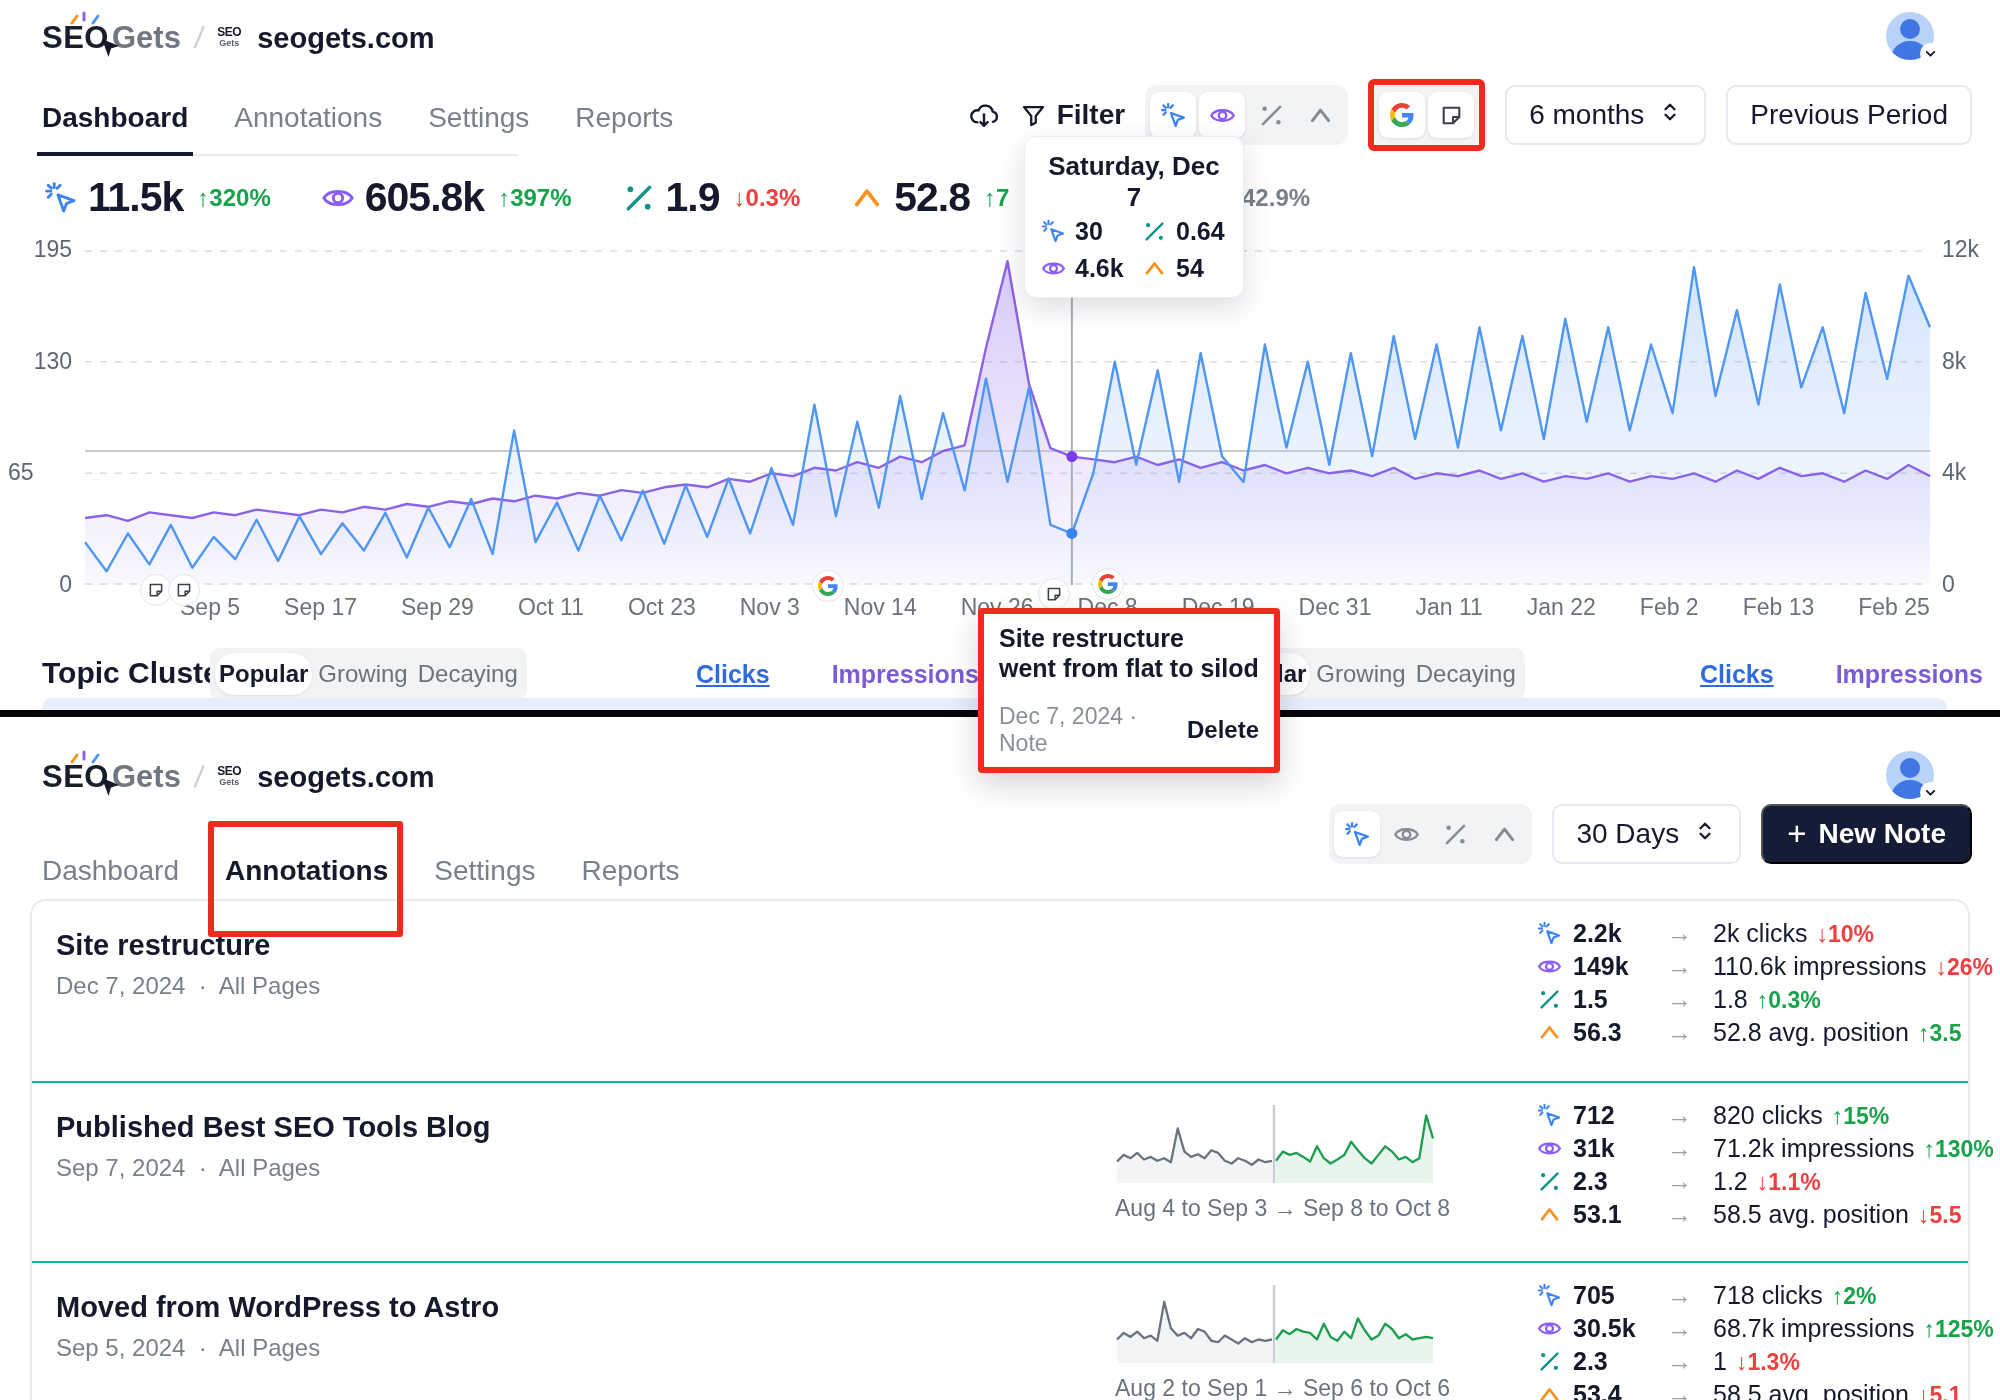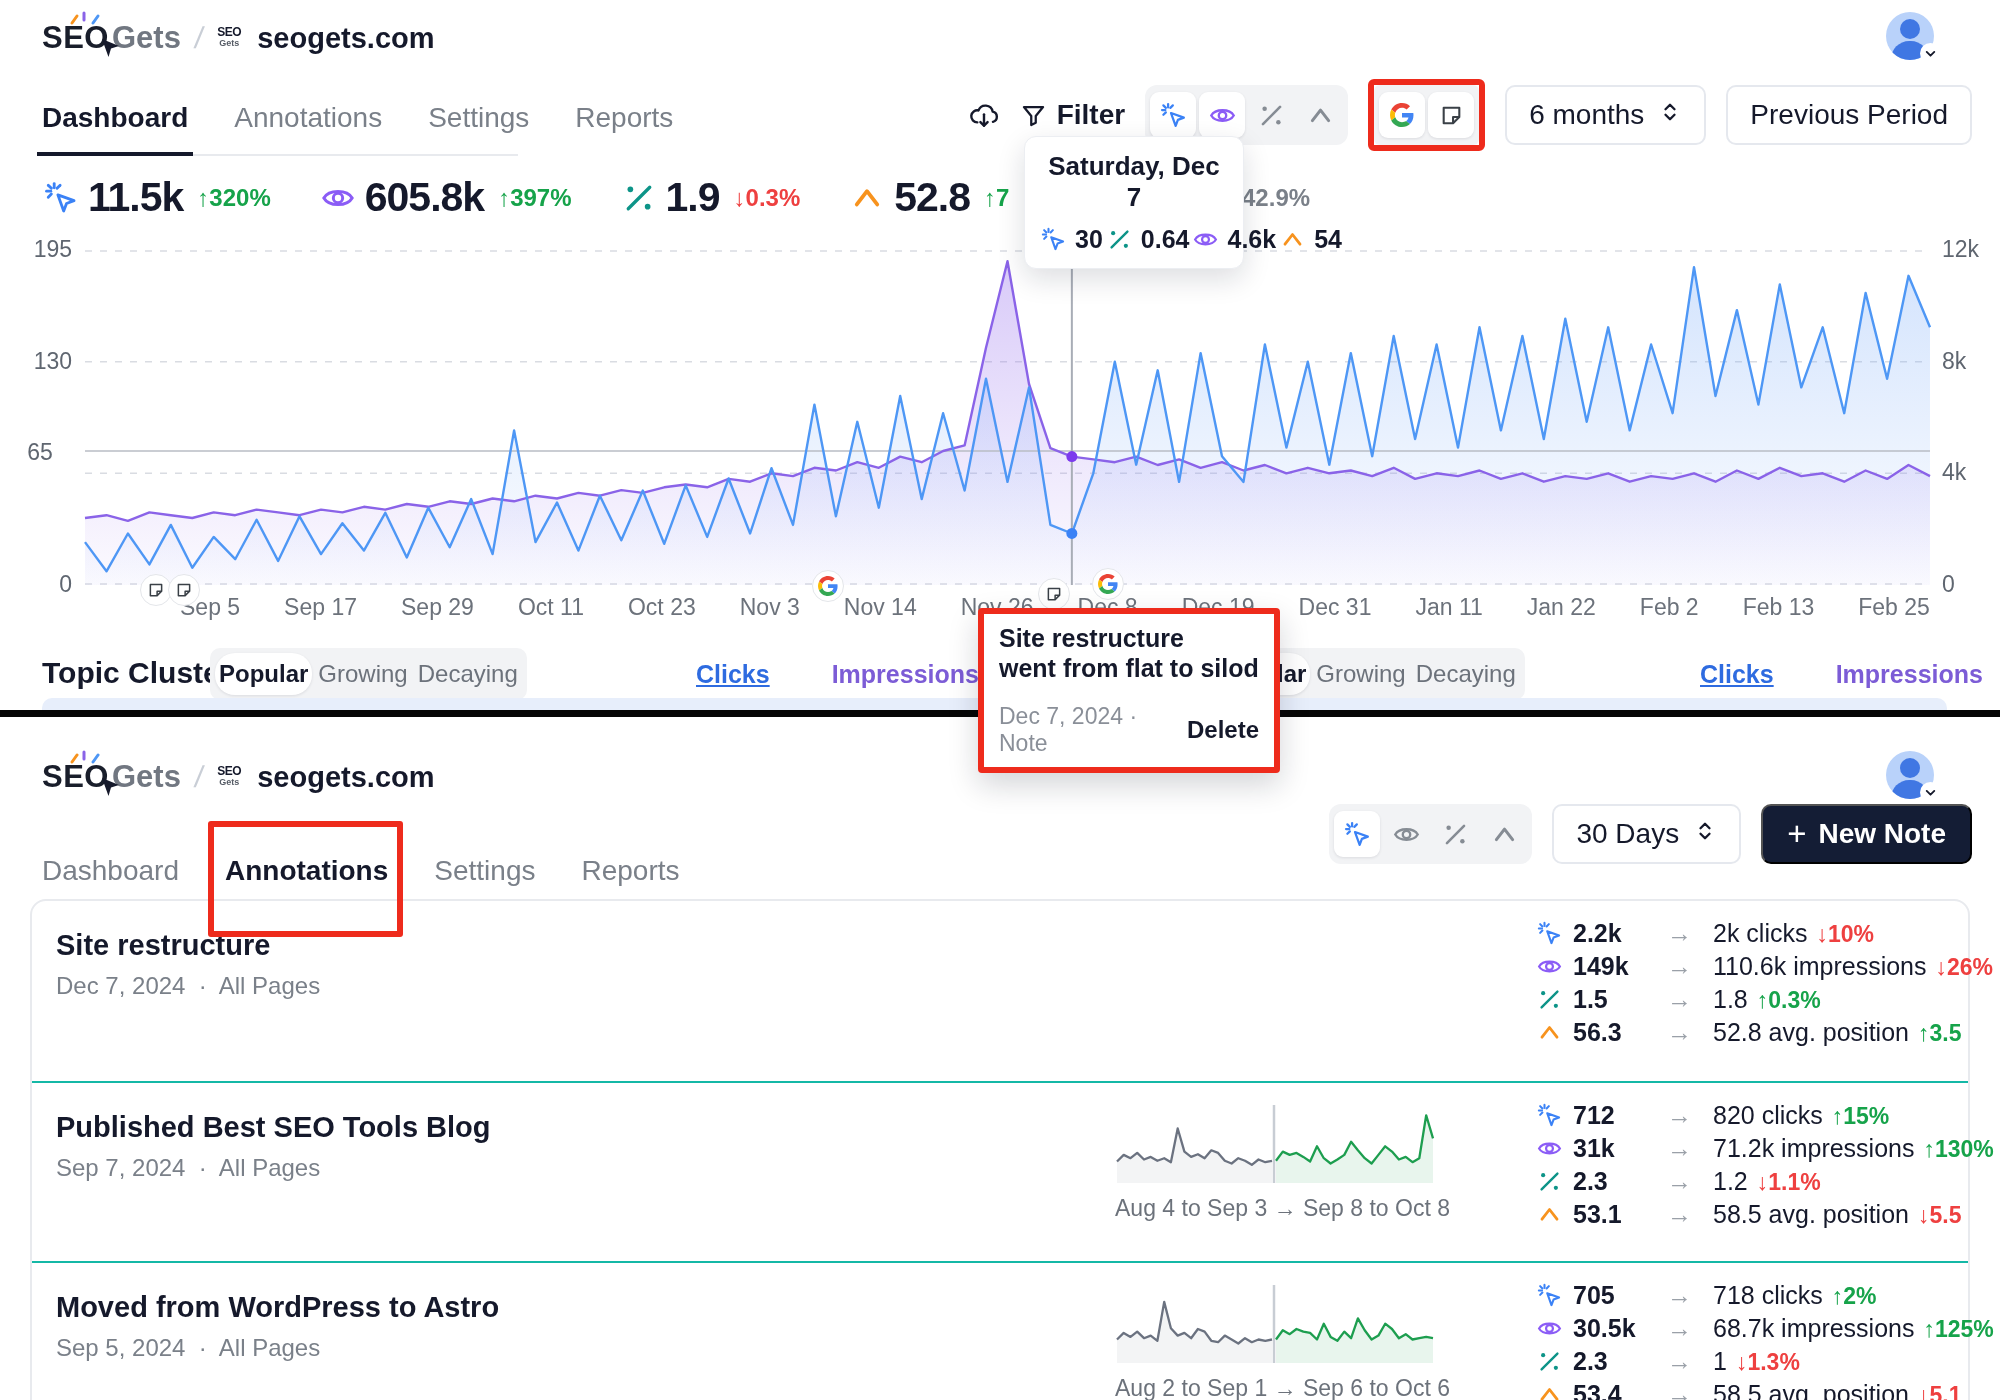--- a/index.html
+++ b/index.html
@@ -50,21 +50,21 @@
 #summary{position:absolute;left:44px;top:174px;display:flex;align-items:center;gap:50px}
 .sum-item{display:flex;align-items:center;gap:10px}
 .sum-val{font-size:41px;font-weight:bold;letter-spacing:-1px;color:#15192b}
 .sum-suffix{font-size:29px;font-weight:600;color:#454b55;margin-left:1px}
 .sum-delta{font-size:24px;font-weight:600;margin-left:4px}
 .up{color:#16a34a}.down{color:#ee4040}.neutral{color:#7a8089}
 
 
 #tooltip{position:absolute;left:1024px;top:136px;width:220px;background:#fff;border:1px solid #eceef2;border-radius:12px;box-shadow:0 10px 28px rgba(16,24,40,.14);padding:14px 16px;z-index:45}
 .tt-title{font-size:26px;font-weight:600;text-align:center;color:#15192b}
-.tt-grid{display:grid;grid-template-columns:1fr 1fr 1fr 1fr;gap:8px 4px;margin-top:12px}
+.tt-grid{display:grid;grid-template-columns:1fr 1fr;gap:8px 16px;margin-top:4px}
 .tt-cell{display:flex;align-items:center;gap:9px;font-size:25px;font-weight:600;color:#15192b}
 
 
 #main-chart-svg{position:absolute;left:85px;top:250px;overflow:visible}
 .ylab{position:absolute;font-size:23px;color:#5f6670}
 #xticks{position:absolute;left:180px;top:594px;width:1750px;display:flex;justify-content:space-between;font-size:23px;color:#6c727b;z-index:5}
 .ax-ic{position:absolute;width:32px;height:32px;border-radius:50%;background:#fff;border:1px solid #e4e6ea;display:flex;align-items:center;justify-content:center;z-index:10}
 
 
 #topic-row{position:absolute;left:0;top:646px;width:2000px;height:56px}
@@ -340,21 +340,21 @@
     <line x1="0" y1="201" x2="1845" y2="201" stroke="#b8bdc5" stroke-width="1.6"></line>
     <polyline points="0.0,268.0 21.5,265.2 42.9,270.8 64.4,262.4 85.8,265.2 107.3,268.0 128.7,262.4 150.2,265.2 171.6,259.6 193.1,262.4 214.5,265.2 236.0,259.6 257.4,262.4 278.9,256.8 300.3,259.6 321.8,254.0 343.3,256.8 364.7,251.3 386.2,254.0 407.6,248.5 429.1,251.3 450.5,245.7 472.0,248.5 493.4,242.9 514.9,245.7 536.3,240.1 557.8,242.9 579.2,237.3 600.7,234.5 622.2,237.3 643.6,228.9 665.1,231.7 686.5,223.3 708.0,226.1 729.4,217.8 750.9,220.5 772.3,212.2 793.8,217.8 815.2,206.6 836.7,212.2 858.1,201.0 879.6,195.4 901.0,97.7 922.5,11.2 944.0,134.0 965.4,198.2 986.9,206.6 1008.3,209.4 1029.8,212.2 1051.2,206.6 1072.7,215.0 1094.1,209.4 1115.6,217.8 1137.0,212.2 1158.5,220.5 1179.9,215.0 1201.4,223.3 1222.8,217.8 1244.3,223.3 1265.8,220.5 1287.2,226.1 1308.7,217.8 1330.1,228.9 1351.6,223.3 1373.0,226.1 1394.5,220.5 1415.9,228.9 1437.4,223.3 1458.8,231.7 1480.3,226.1 1501.7,228.9 1523.2,223.3 1544.7,231.7 1566.1,226.1 1587.6,228.9 1609.0,223.3 1630.5,231.7 1651.9,220.5 1673.4,228.9 1694.8,217.8 1716.3,226.1 1737.7,223.3 1759.2,231.7 1780.6,220.5 1802.1,228.9 1823.5,215.0 1845.0,226.1" fill="none" stroke="#8a63e8" stroke-width="2.4" stroke-linejoin="round"></polyline>
     <polyline points="0.0,292.1 21.5,321.3 42.9,283.5 64.4,314.4 85.8,274.9 107.3,317.8 128.7,286.9 150.2,309.2 171.6,269.7 193.1,310.9 214.5,266.3 236.0,304.1 257.4,273.2 278.9,300.6 300.3,262.8 321.8,307.5 343.3,257.7 364.7,297.2 386.2,249.1 407.6,304.1 429.1,180.4 450.5,292.1 472.0,252.5 493.4,300.6 514.9,245.7 536.3,290.3 557.8,240.5 579.2,293.8 600.7,235.4 622.2,286.9 643.6,228.5 665.1,283.5 686.5,218.2 708.0,274.9 729.4,154.6 750.9,266.3 772.3,171.8 793.8,257.7 815.2,146.0 836.7,249.1 858.1,163.2 879.6,240.5 901.0,128.8 922.5,231.9 944.0,137.4 965.4,274.9 986.9,283.5 1008.3,223.3 1029.8,111.7 1051.2,214.7 1072.7,120.3 1094.1,231.9 1115.6,103.1 1137.0,206.2 1158.5,231.9 1179.9,94.5 1201.4,197.6 1222.8,111.7 1244.3,214.7 1265.8,103.1 1287.2,206.2 1308.7,85.9 1330.1,189.0 1351.6,94.5 1373.0,197.6 1394.5,77.3 1415.9,180.4 1437.4,85.9 1458.8,189.0 1480.3,68.7 1501.7,171.8 1523.2,77.3 1544.7,180.4 1566.1,94.5 1587.6,163.2 1609.0,17.2 1630.5,146.0 1651.9,60.1 1673.4,154.6 1694.8,34.4 1716.3,137.4 1737.7,77.3 1759.2,163.2 1780.6,42.9 1802.1,128.8 1823.5,25.8 1845.0,77.3" fill="none" stroke="#4e97f5" stroke-width="2.4" stroke-linejoin="round"></polyline>
     <line x1="986.860465116279" y1="0" x2="986.860465116279" y2="335" stroke="#a8adb6" stroke-width="2"></line>
     <circle cx="986.860465116279" cy="206.58333333333331" r="5.5" fill="#7c3aed"></circle>
     <circle cx="986.860465116279" cy="283.46153846153845" r="5.5" fill="#3b82f6"></circle>
     </svg>
   <div id="yl">
       <span class="ylab" style="left:8px;width:64px;text-align:right;top:236px">195</span>
       <span class="ylab" style="left:8px;width:64px;text-align:right;top:348px">130</span>
-      <span class="ylab" style="left:8px;width:64px;text-align:center;top:439px">65</span>
+      <span class="ylab" style="left:8px;width:64px;text-align:left;top:459px">65</span>
       <span class="ylab" style="left:8px;width:64px;text-align:right;top:571px">0</span>
     </div>
   <div id="yr">
       <span class="ylab" style="left:1942px;width:54px;top:236px">12k</span>
       <span class="ylab" style="left:1942px;width:54px;top:348px">8k</span>
       <span class="ylab" style="left:1942px;width:54px;top:459px">4k</span>
       <span class="ylab" style="left:1942px;width:54px;top:571px">0</span>
     </div>
   <div id="xticks">
       <span>Sep 5</span>

